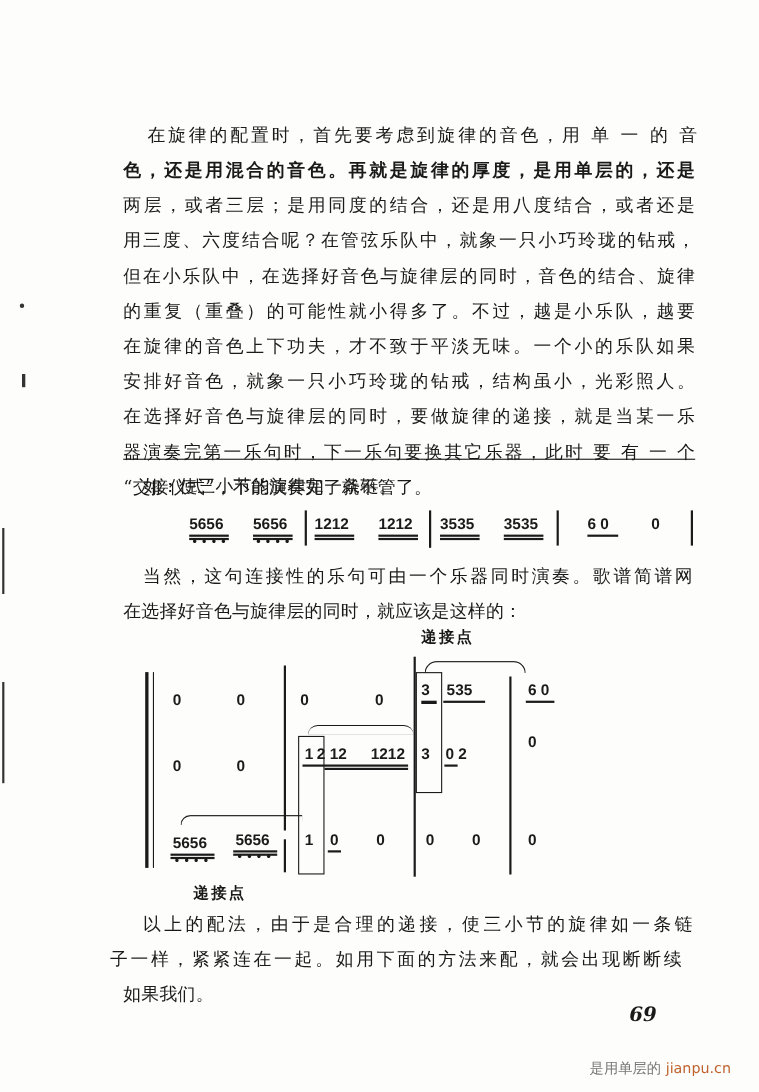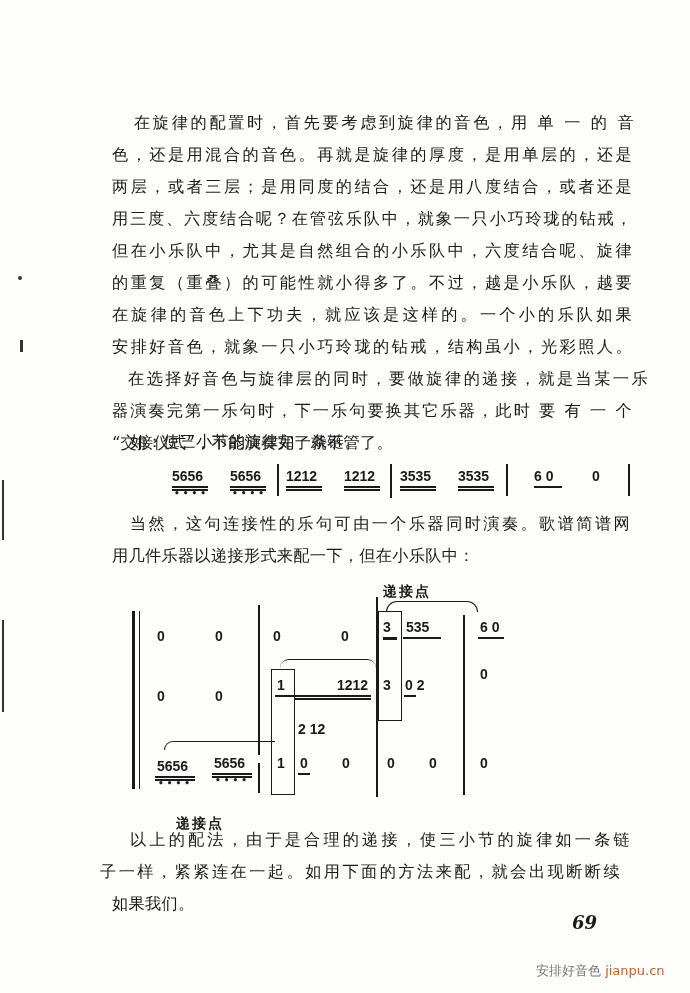--- a/index.html
+++ b/index.html
@@ -11,42 +11,42 @@
     position:absolute; left:130px; width:500px; font-size:16.2px; line-height:20px;
     white-space:nowrap; letter-spacing:0.3px; text-align:justify; text-align-last:justify;
   }
   .line.short { text-align-last:left; }
   .num { font-family:"Liberation Sans", "DejaVu Sans", sans-serif; font-weight:bold; color:#1a1a1a; position:absolute; font-size:14px; }
   .melody { position:absolute; top:464px; left:172px; width:470px; height:40px; }
   .barline { position:absolute; background:#1a1a1a; width:2px; }
   .uline { position:absolute; height:1.6px; background:#1a1a1a; }
   .dots { position:absolute; font-size:9px; letter-spacing:3px; font-weight:bold; }
   .score { position:absolute; left:120px; top:575px; width:420px; height:230px; }
-  .label-bold { position:absolute; font-family:"DejaVu Sans", sans-serif; font-weight:bold; font-size:14px; letter-spacing:2px;margin-top:12px; }
+  .label-bold { position:absolute; font-family:"DejaVu Sans", sans-serif; font-weight:bold; font-size:14px; letter-spacing:2px; }
   .box { position:absolute; border:1.4px solid #1a1a1a; }
   .arc { position:absolute; border-top:1.6px solid #1a1a1a; }
   .page-num { position:absolute; left:572px; top:912px; font-family:"DejaVu Serif", serif; font-weight:bold; font-style:italic; font-size:18px; }
   .watermark { position:absolute; left:536px; top:962px; font-family:"DejaVu Sans", sans-serif; font-size:13px; color:#777; }
   .watermark .latin { color:#c0622e; }
   .mark { position:absolute; background:#333; }
 </style>
 </head>
 <body>
 
 <div>
   <div class="line" style="top:113px; left:134px; width:500px;">在旋律的配置时，首先要考虑到旋律的音色，用 单 一 的 音</div>
-  <div class="line" style="top:145px; left:112px; width:520px;">色，还是用混合的音色。再就是旋律的厚度，是用单层的，还是</div>
+  <div class="line" style="top:145px; left:112px; width:520px;font-weight:bold;">色，还是用混合的音色。再就是旋律的厚度，是用单层的，还是</div>
   <div class="line" style="top:177px; left:112px; width:520px;">两层，或者三层；是用同度的结合，还是用八度结合，或者还是</div>
   <div class="line" style="top:209px; left:112px; width:520px;">用三度、六度结合呢？在管弦乐队中，就象一只小巧玲珑的钻戒，</div>
-  <div class="line" style="top:241px; left:112px; width:520px;">但在小乐队中，尤其是自然组合的小乐队中，六度结合呢、旋律</div>
+  <div class="line" style="top:241px; left:112px; width:520px;">但在小乐队中，在选择好音色与旋律层的同时，音色的结合、旋律</div>
   <div class="line" style="top:273px; left:112px; width:520px;">的重复（重叠）的可能性就小得多了。不过，越是小乐队，越要</div>
-  <div class="line" style="top:305px; left:112px; width:520px;">在旋律的音色上下功夫，就应该是这样的。一个小的乐队如果</div>
+  <div class="line" style="top:305px; left:112px; width:520px;">在旋律的音色上下功夫，才不致于平淡无味。一个小的乐队如果</div>
   <div class="line" style="top:337px; left:112px; width:520px;">安排好音色，就象一只小巧玲珑的钻戒，结构虽小，光彩照人。</div>
-  <div class="line" style="top:369px; left:112px; width:520px;margin-left:16px;">在选择好音色与旋律层的同时，要做旋律的递接，就是当某一乐</div>
-  <div class="line" style="top:401px; left:112px; width:520px;">器演奏完第一乐句时，下一乐句要换其它乐器，此时 要 有 一 个</div>
+  <div class="line" style="top:369px; left:112px; width:520px;">在选择好音色与旋律层的同时，要做旋律的递接，就是当某一乐</div>
+  <div class="line" style="top:401px; left:112px; width:520px;text-decoration:underline;">器演奏完第一乐句时，下一乐句要换其它乐器，此时 要 有 一 个</div>
   <div class="line short" style="top:433px; left:112px; width:330px;">“交接仪式”，不能演奏完了就不管了。</div>
 </div>
 
 <div class="line short" style="top:466px; left:130px; width:300px; top:432px;">如：使三小节的旋律如一条链。</div>
 
 <div class="melody">
   <span class="num" style="left:0px; top:4px;">5656</span>
   <div class="uline" style="left:0; top:22px; width:36px;"></div>
   <div class="uline" style="left:0; top:25px; width:36px;"></div>
   <span class="dots" style="left:2px; top:24px;">••••</span>
@@ -80,21 +80,21 @@
 
   <span class="num" style="left:362px; top:4px;">6 0</span>
   <div class="uline" style="left:362px; top:22px; width:28px;"></div>
 
   <span class="num" style="left:420px; top:4px;">0</span>
 
   <div class="barline" style="left:456px; top:0; height:32px;"></div>
 </div>
 
 <div class="line" style="top:514px; left:130px; width:500px;">当然，这句连接性的乐句可由一个乐器同时演奏。歌谱简谱网</div>
-<div class="line short" style="top:546px; left:112px; width:420px;">用几件乐器以递接形式来配一下，但在小乐队中：</div>
+<div class="line short" style="top:546px; left:112px; width:420px;">在选择好音色与旋律层的同时，就应该是这样的：</div>
 
 <div class="score">
   <span class="label-bold" style="left:263px; top:-4px;">递接点</span>
 
   <div style="position:absolute; left:12px; top:36px; width:4px; height:178px; border-left:3px solid #1a1a1a; border-right:1px solid #1a1a1a;"></div>
 
   <div class="barline" style="left:138px; top:30px; height:150px; width:1.5px;"></div>
   <div class="barline" style="left:138px; top:188px; height:30px; width:1.5px;"></div>
   <div class="barline" style="left:256px; top:22px; height:200px; width:1.5px;"></div>
   <div class="barline" style="left:343px; top:40px; height:180px; width:2px;"></div>
@@ -109,21 +109,21 @@
   <div class="uline" style="left:283px; top:62px; width:38px;"></div>
   <span class="num" style="left:360px; top:44px;">6 0</span>
   <div class="uline" style="left:358px; top:62px; width:26px;"></div>
 
   <div class="box" style="left:258px; top:36px; width:22px; height:108px;"></div>
   <div class="arc" style="left:266px; top:26px; width:90px; height:10px; border-radius:20px 20px 0 0; border-left:1.6px solid #1a1a1a; border-right:1.6px solid #1a1a1a;"></div>
 
   <span class="num" style="left:37px; top:113px;">0</span>
   <span class="num" style="left:95px; top:113px;">0</span>
   <span class="num" style="left:157px; top:102px;">1</span>
-  <span class="num" style="left:178px; top:102px;margin-top:44px;">2 12</span>
+  <span class="num" style="left:168px; top:102px;">2 12</span>
   <span class="num" style="left:217px; top:102px;">1212</span>
   <div class="uline" style="left:155px; top:120px; width:96px;"></div>
   <div class="uline" style="left:175px; top:123px; width:76px;"></div>
   <span class="num" style="left:263px; top:102px;">3</span>
   <span class="num" style="left:285px; top:102px;">0 2</span>
   <div class="uline" style="left:284px; top:120px; width:12px;"></div>
   <span class="num" style="left:360px; top:91px;">0</span>
 
   <div class="box" style="left:151px; top:94px; width:22px; height:124px;"></div>
   <div class="arc" style="left:160px; top:84px; width:96px; height:8px; border-radius:16px 16px 0 0;"></div>
@@ -153,15 +153,15 @@
 <div class="line short" style="top:894px; left:112px; width:120px;">如果我们。</div>
 
 <div class="mark" style="left:18px; top:276px; width:4px; height:4px; border-radius:2px;"></div>
 <div class="mark" style="left:20px; top:340px; width:3px; height:12px;"></div>
 <div class="mark" style="left:2px; top:480px; width:2px; height:60px;"></div>
 <div class="mark" style="left:2px; top:620px; width:1.5px; height:92px;"></div>
 
 <div class="page-num">69</div>
 
 <div class="watermark">
-  <span>安排好音色</span>
+  <span>是用单层的</span>
   <span class="latin">jianpu.cn</span>
 </div>
 
 </body></html>

